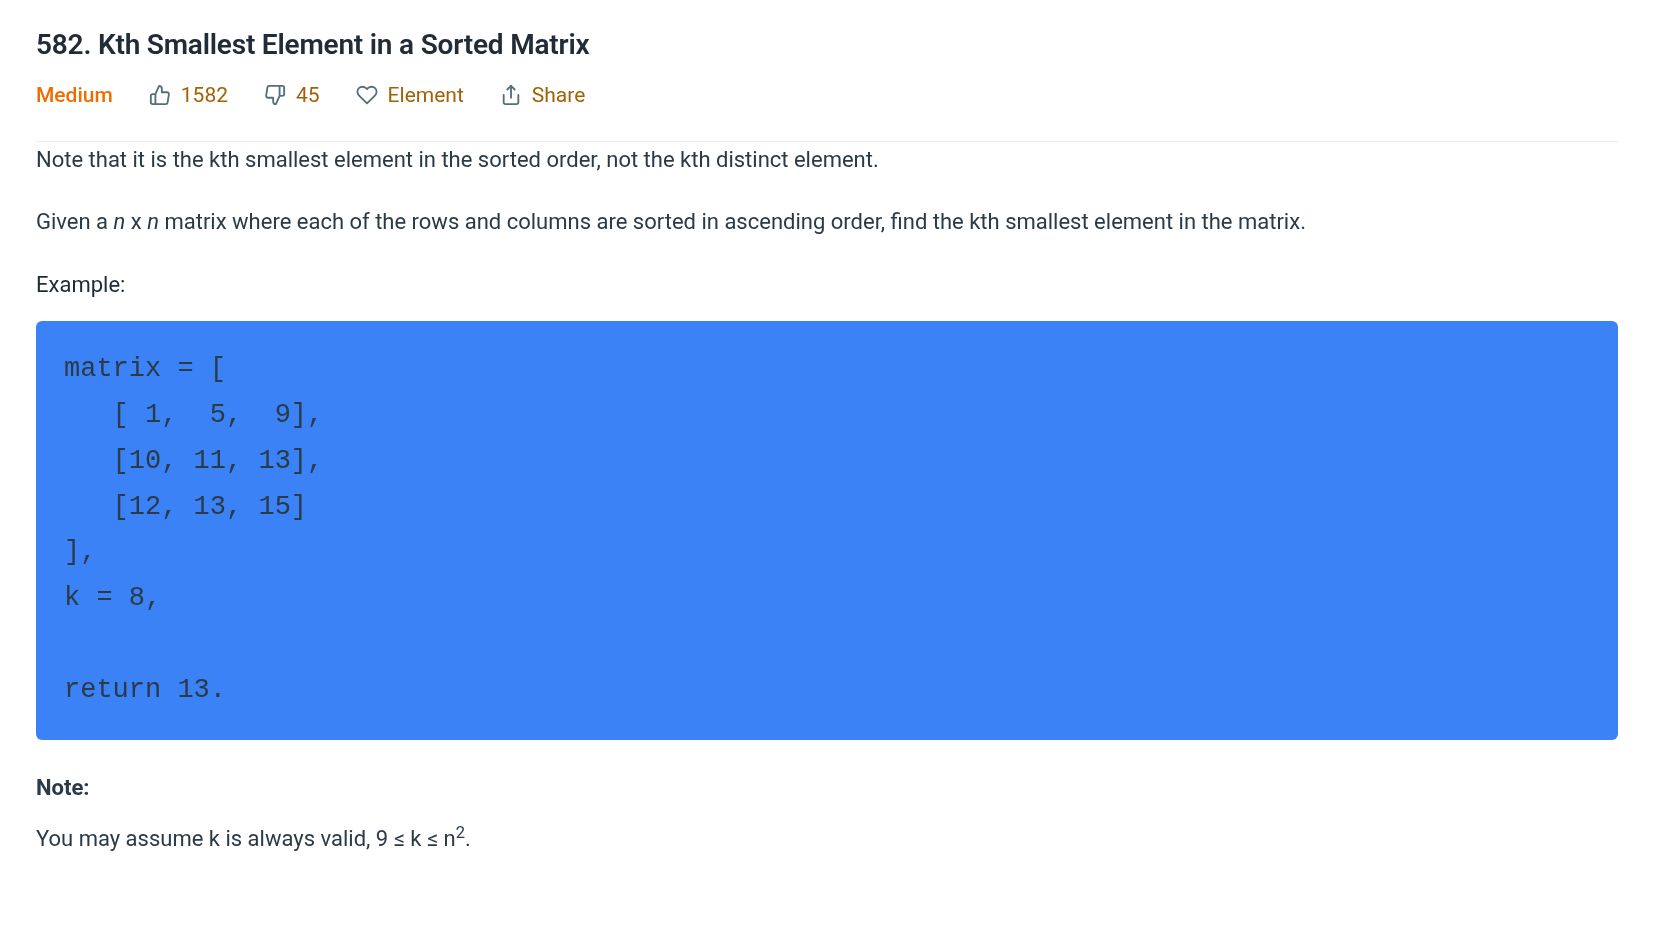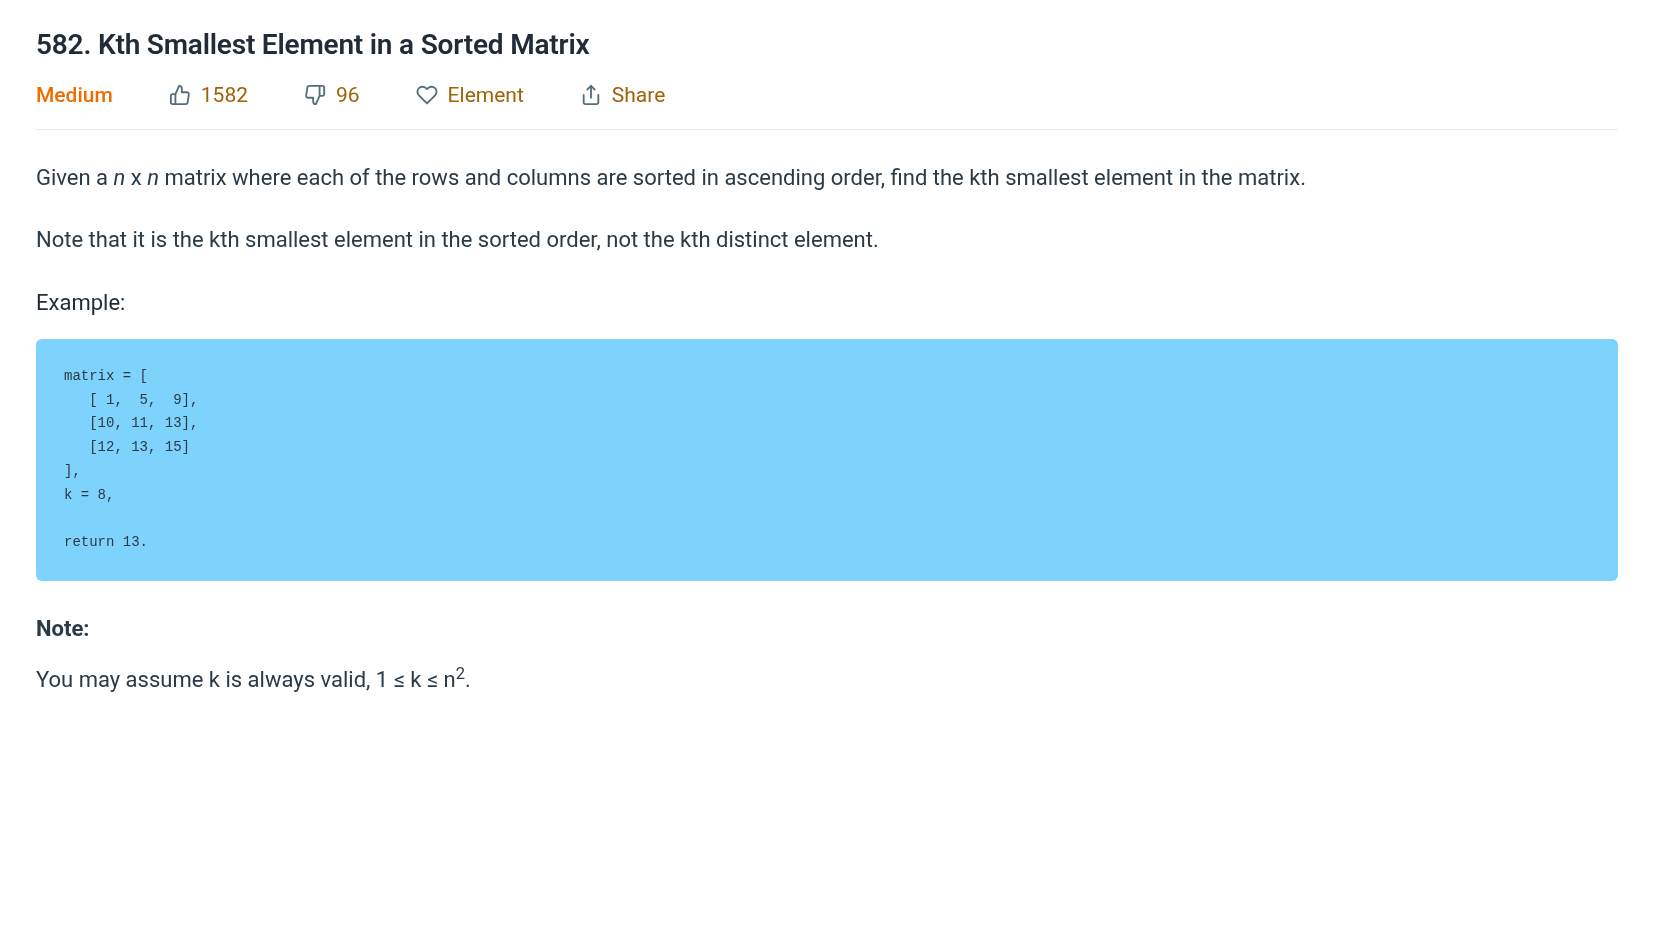--- a/index.html
+++ b/index.html
@@ -17,24 +17,23 @@
   .title {
     font-size: 28px;
     font-weight: 600;
     color: #212c38;
     margin: 0 0 22px 0;
     letter-spacing: -0.2px;
   }
   .meta-row {
     display: flex;
     align-items: center;
-    gap: 56px;
-    padding-bottom: 22px;
+    gap: 36px;
+    padding-bottom: 34px;
     border-bottom: 1px solid #e8eaed;
-    margin-bottom: 30px;
     font-size: 21px;
   }
   .difficulty {
     color: #ef6c00;
     font-weight: 500;
   }
   .meta-item {
     display: inline-flex;
     align-items: center;
     gap: 10px;
@@ -59,25 +58,25 @@
   .description p em {
     font-style: italic;
   }
   .description .label {
     font-size: 22px;
     font-weight: 400;
     color: #1f2b37;
     margin: 0 0 18px 0;
   }
   pre.codeblock {
-    background: #7dd3fc;
+    background: #3b82f6;
     border-radius: 6px;
     padding: 26px 28px;
     font-family: "SFMono-Regular", Consolas, "Liberation Mono", Menlo, monospace;
-    font-size: 14px;
+    font-size: 27px;
     line-height: 1.7;
     color: #2b3a47;
     margin: 0 0 30px 0;
     white-space: pre;
     overflow-x: auto;
   }
   .note-block {
     font-size: 22px;
     line-height: 1.6;
     color: #2b3a47;
@@ -106,59 +105,59 @@
       <svg viewBox="0 0 24 24">
         <path d="M14 9V5a3 3 0 0 0-3-3l-4 9v11h11.28a2 2 0 0 0 2-1.7l1.38-9a2 2 0 0 0-2-2.3zM7 22H4a2 2 0 0 1-2-2v-7a2 2 0 0 1 2-2h3"></path>
       </svg>
       <span>1582</span>
     </span>
 
     <span class="meta-item">
       <svg viewBox="0 0 24 24">
         <path d="M10 15v4a3 3 0 0 0 3 3l4-9V2H5.72a2 2 0 0 0-2 1.7l-1.38 9a2 2 0 0 0 2 2.3zM17 2h3a2 2 0 0 1 2 2v7a2 2 0 0 1-2 2h-3"></path>
       </svg>
-      <span>96</span>
+      <span>45</span>
     </span>
 
     <span class="meta-item">
       <svg viewBox="0 0 24 24">
         <path d="M20.84 4.61a5.5 5.5 0 0 0-7.78 0L12 5.67l-1.06-1.06a5.5 5.5 0 0 0-7.78 7.78l1.06 1.06L12 21.23l7.78-7.78 1.06-1.06a5.5 5.5 0 0 0 0-7.78z"></path>
       </svg>
       <span>Element</span>
     </span>
 
     <span class="meta-item">
       <svg viewBox="0 0 24 24">
         <path d="M4 12v8a2 2 0 0 0 2 2h12a2 2 0 0 0 2-2v-8"></path>
         <polyline points="16 6 12 2 8 6"></polyline>
         <line x1="12" y1="2" x2="12" y2="15"></line>
       </svg>
       <span>Share</span>
     </span>
   </div>
 
   <div class="description">
+    <p>Note that it is the kth smallest element in the sorted order, not the kth distinct element.</p>
+
     <p>
       <span>Given a </span><em>n</em><span> x </span><em>n</em><span> matrix where each of the rows and columns are sorted in ascending order, find the kth smallest element in the matrix.</span>
     </p>
-
-    <p>Note that it is the kth smallest element in the sorted order, not the kth distinct element.</p>
 
     <p class="label">Example:</p>
 
     <pre class="codeblock">matrix = [
    [ 1,  5,  9],
    [10, 11, 13],
    [12, 13, 15]
 ],
 k = 8,
 
 return 13.</pre>
 
     <div class="note-block">
       <span class="note-label">Note:</span>
       <span>
-        <span>You may assume k is always valid, 1 ≤ k ≤ n</span><sup>2</sup><span>.</span>
+        <span>You may assume k is always valid, 9 ≤ k ≤ n</span><sup>2</sup><span>.</span>
       </span>
     </div>
   </div>
 
 </div>
 
 </body></html>

